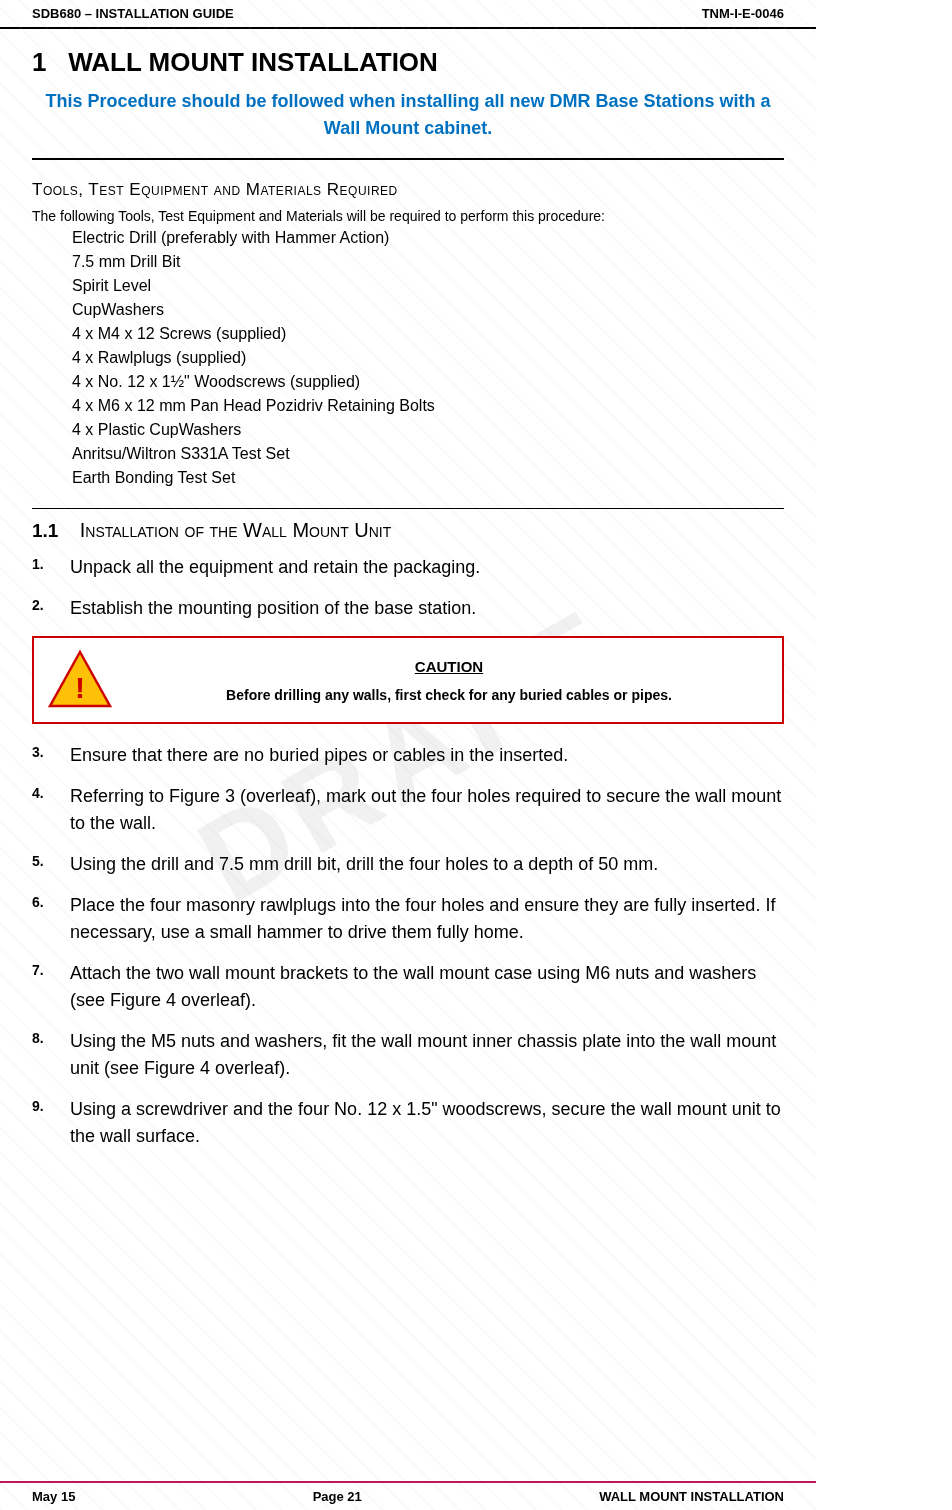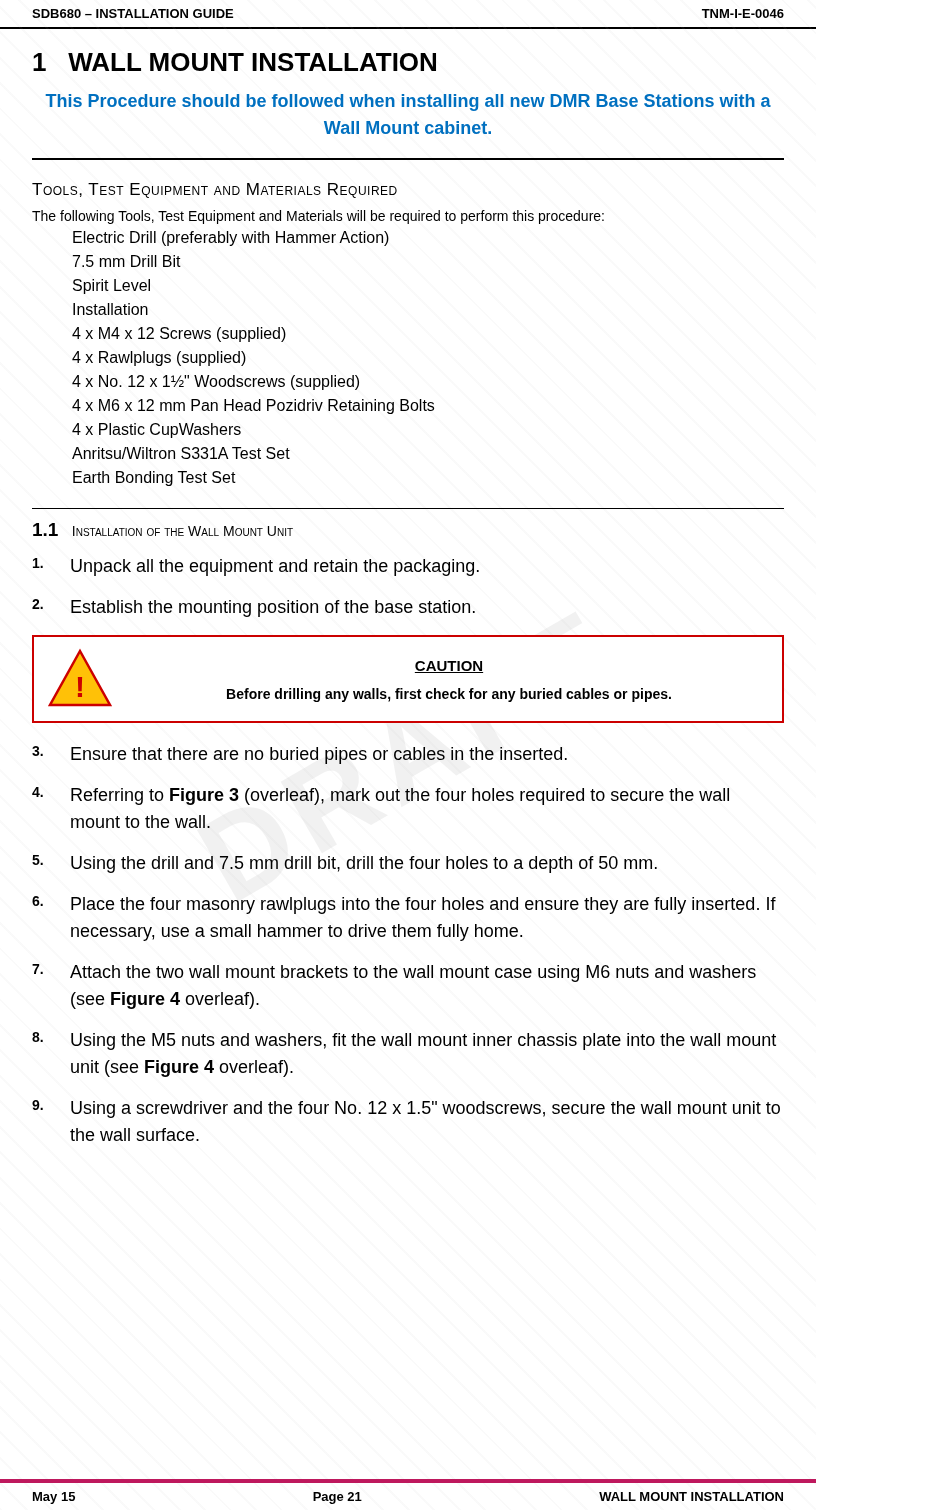--- a/index.html
+++ b/index.html
@@ -122,21 +122,22 @@
       font-weight: normal;
       color: #000;
       margin-bottom: 12px;
     }
     .subsection-title .sub-num {
       font-weight: bold;
       font-size: 19px;
     }
     .subsection-title .sub-label {
       font-variant: small-caps;
-      font-size: 14px;
+      font-size: 20px;
+      margin-left: 8px;
     }
 
     
     .step-list {
       list-style: none;
       padding: 0;
       margin: 0;
     }
     .step-item {
       display: flex;
@@ -150,21 +151,21 @@
       font-weight: bold;
       min-width: 38px;
       padding-top: 0;
     }
     .step-text {
       flex: 1;
       font-size: 18px;
       line-height: 1.5;
     }
     .step-text strong {
-      font-weight: bold;
+      font-weight: normal;
     }
 
     
     .caution-box {
       border: 2.5px solid #c00;
       display: flex;
       align-items: center;
       margin: 10px 0 18px 0;
       padding: 10px 14px;
       background: #fff;
@@ -193,21 +194,21 @@
     .caution-message {
       font-size: 14px;
       font-weight: bold;
     }
 
     
     .page-footer {
       display: flex;
       justify-content: space-between;
       align-items: center;
-      border-top: 4px solid #be185d;
+      border-top: 2px solid #be185d;
       padding: 6px 32px;
       position: absolute;
       bottom: 0;
       left: 0;
       right: 0;
     }
     .footer-left, .footer-right {
       font-size: 13px;
       font-weight: bold;
     }
@@ -256,21 +257,21 @@
     <div class="tools-heading">
       <span>Tools, Test Equipment and Materials Required</span>
     </div>
 
     <p class="tools-intro">The following Tools, Test Equipment and Materials will be required to perform this procedure:</p>
 
     <ul class="tools-list" id="tools-list-container">
     <li>Electric Drill (preferably with Hammer Action)</li>
         <li>7.5 mm Drill Bit</li>
         <li>Spirit Level</li>
-        <li>Installation</li>
+        <li>CupWashers</li>
         <li>4 x M4 x 12 Screws (supplied)</li>
         <li>4 x Rawlplugs (supplied)</li>
         <li>4 x No. 12 x 1½" Woodscrews (supplied)</li>
         <li>4 x M6 x 12 mm Pan Head Pozidriv Retaining Bolts</li>
         <li>4 x Plastic CupWashers</li>
         <li>Anritsu/Wiltron S331A Test Set</li>
         <li>Earth Bonding Test Set</li>
       </ul>
 
     <hr class="section-divider">

